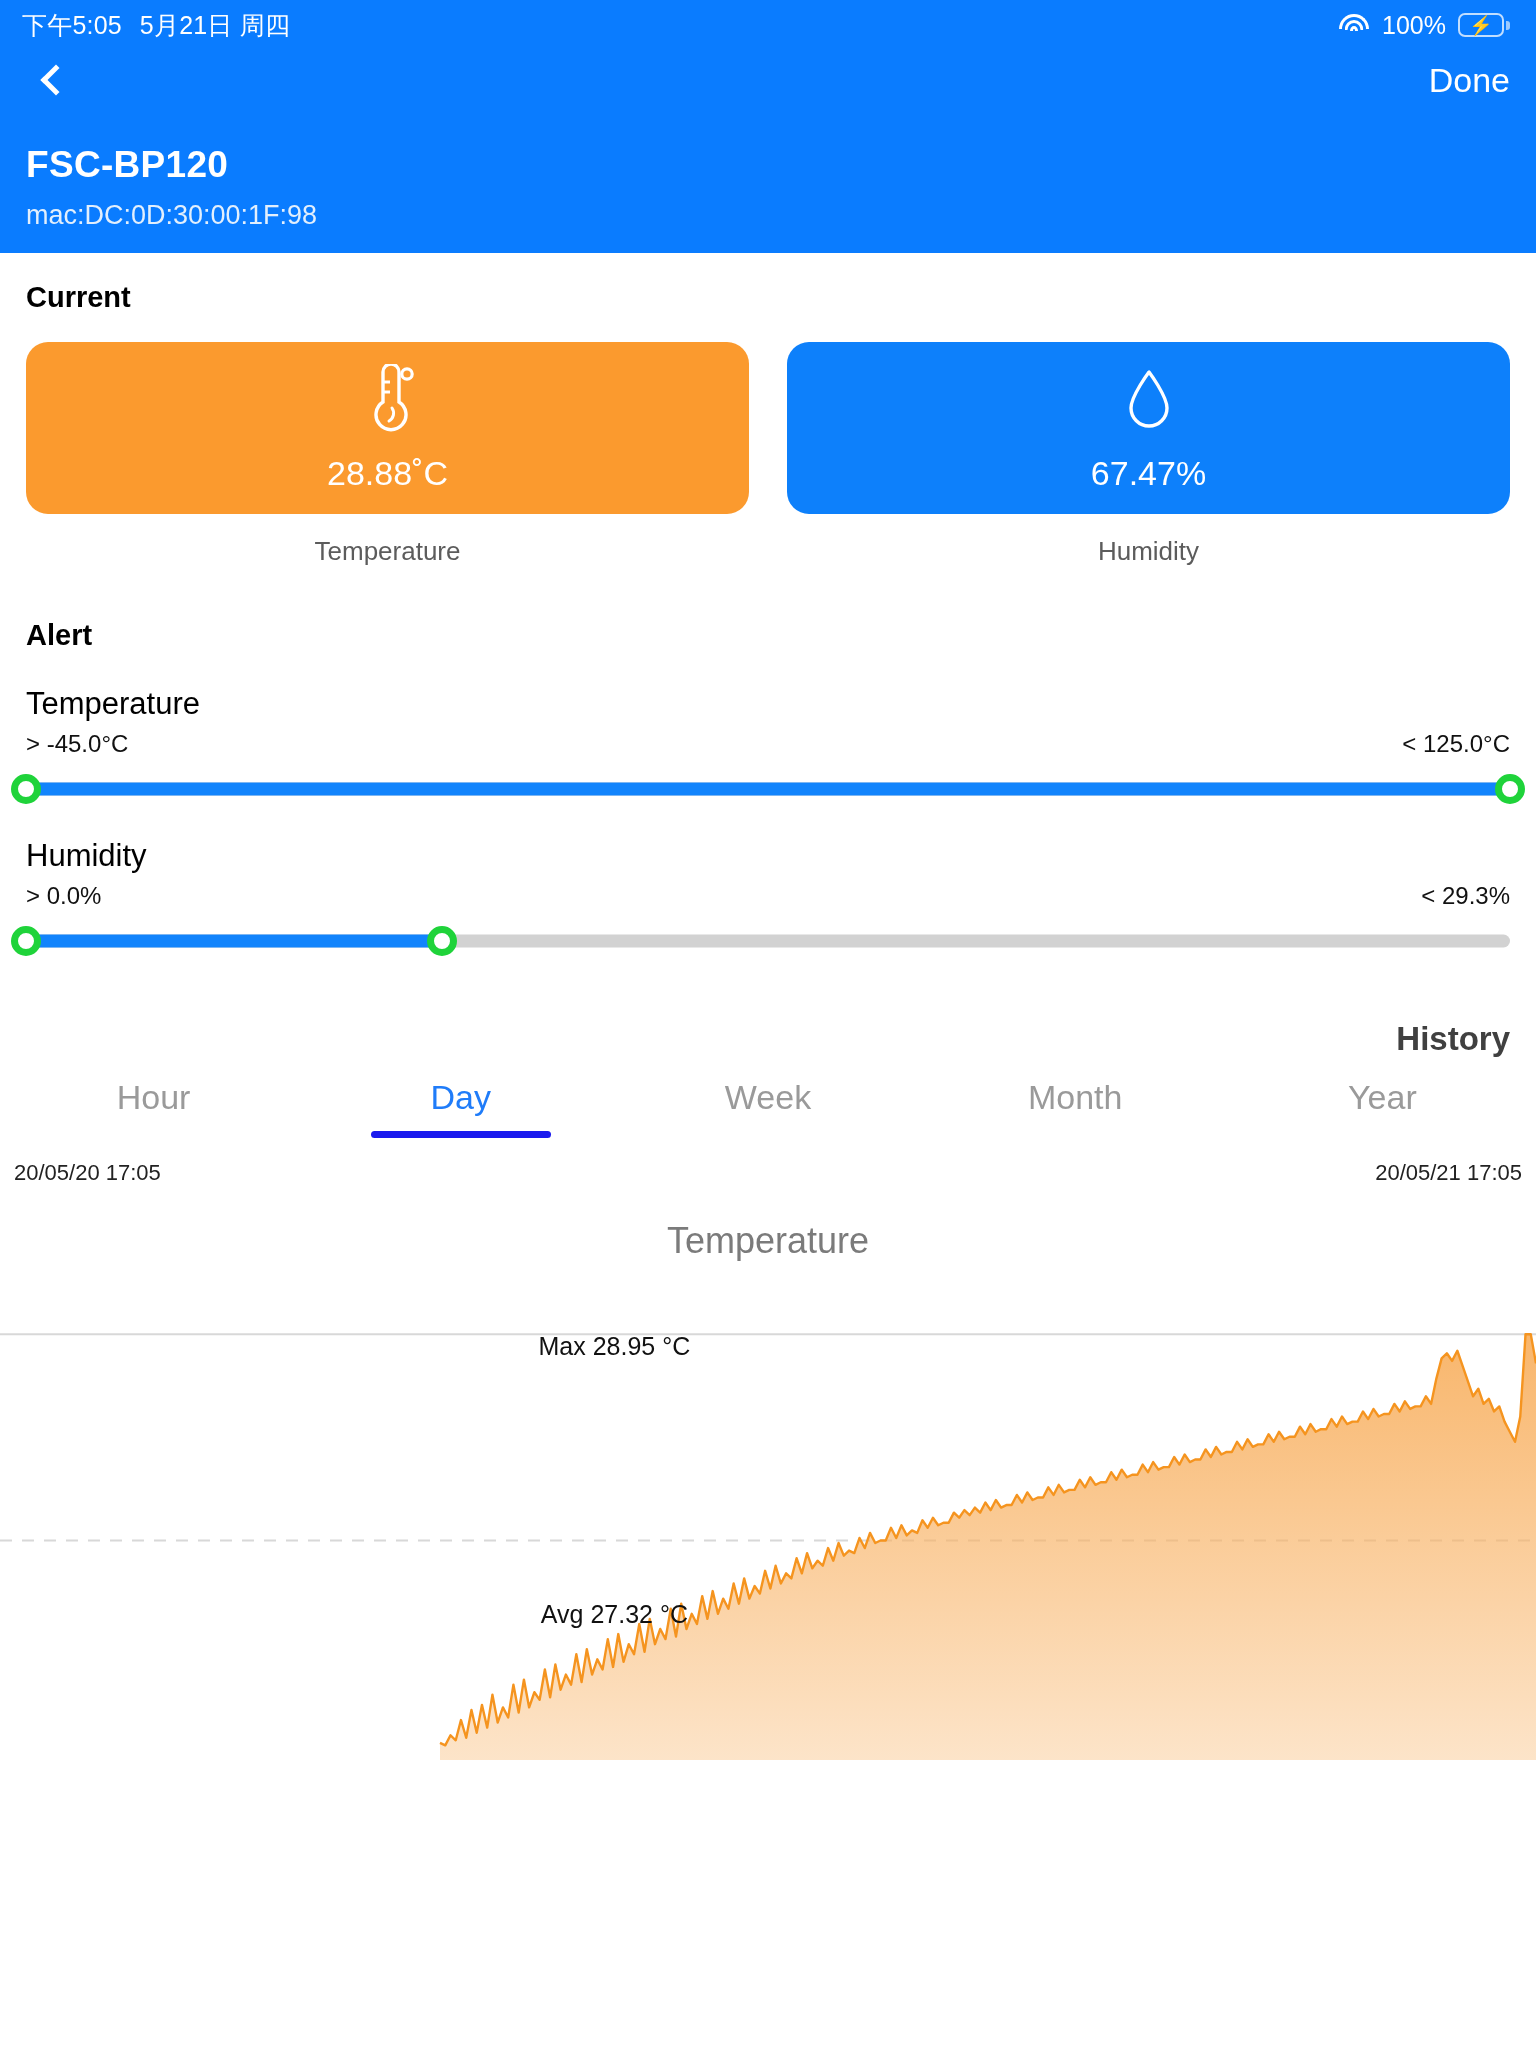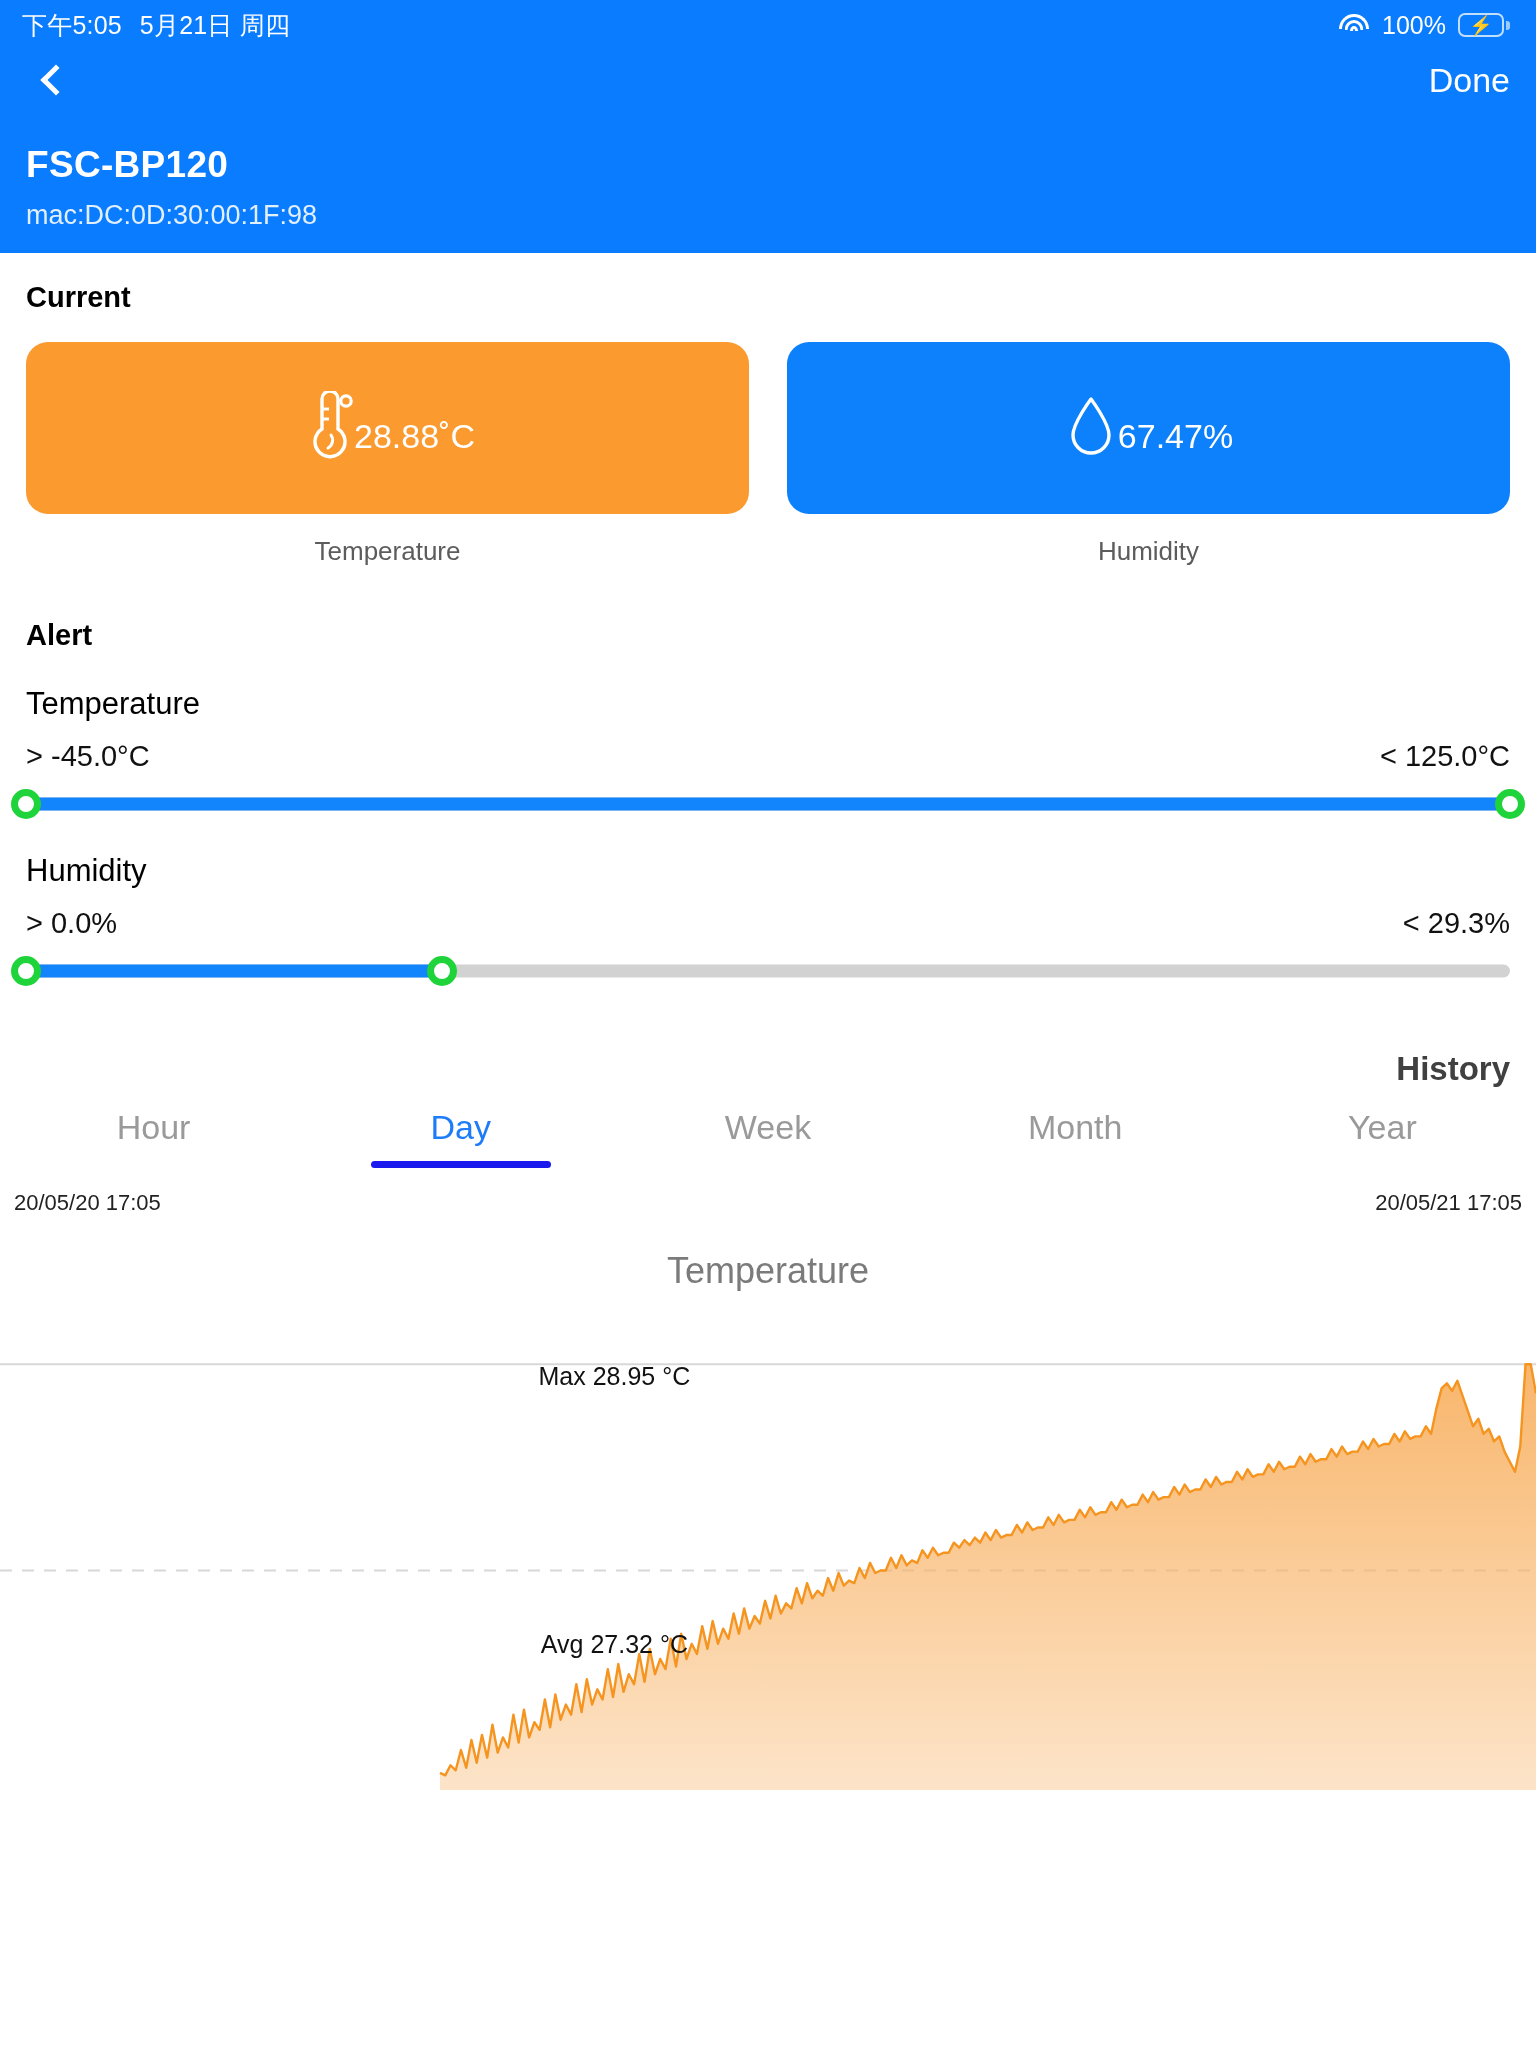--- a/index.html
+++ b/index.html
@@ -57,32 +57,32 @@
   .dev-mac { font-size: 27px; color: #e2effd; margin-top: 14px; }
 
   
   .section-title { font-size: 29px; font-weight: bold; color: #000; }
   .pad { padding: 0 26px; }
 
   .current-wrap { padding-top: 28px; }
   .cards { display: flex; gap: 38px; margin-top: 28px; }
   .card-col { flex: 1; }
   .card {
-    height: 172px; border-radius: 22px; display: flex; 
+    height: 172px; border-radius: 22px; display: flex; flex-direction: column;
     align-items: center; justify-content: center; color: #fff; cursor: pointer;
   }
   .card.temp { background: #fb9a2e; }
   .card.humi { background: #0d80fb; }
   .card-val { font-size: 34px; font-weight: 500; margin-top: 16px; }
   .card-label { text-align: center; font-size: 26px; color: #5c5c5c; margin-top: 22px; }
 
   
   .alert-wrap { margin-top: 52px; }
   .alert-sub { font-size: 31px; color: #000; margin-top: 34px; }
-  .range-row { display: flex; justify-content: space-between; font-size: 29px; color: #111; margin-top: 18px; }
+  .range-row { display: flex; justify-content: space-between; font-size: 24px; color: #111; margin-top: 8px; }
   .slider { position: relative; height: 30px; margin-top: 16px; }
   .track { position: absolute; top: 50%; transform: translateY(-50%); left: 0; right: 0; height: 13px; background: #d2d2d2; border-radius: 8px; }
   .fill { position: absolute; top: 50%; transform: translateY(-50%); height: 13px; background: #1284fc; border-radius: 8px; }
   .knob {
     position: absolute; top: 50%; transform: translate(-50%,-50%);
     width: 30px; height: 30px; border-radius: 50%;
     background: #fff; border: 7px solid #1fd33a; cursor: pointer;
   }
 
   

